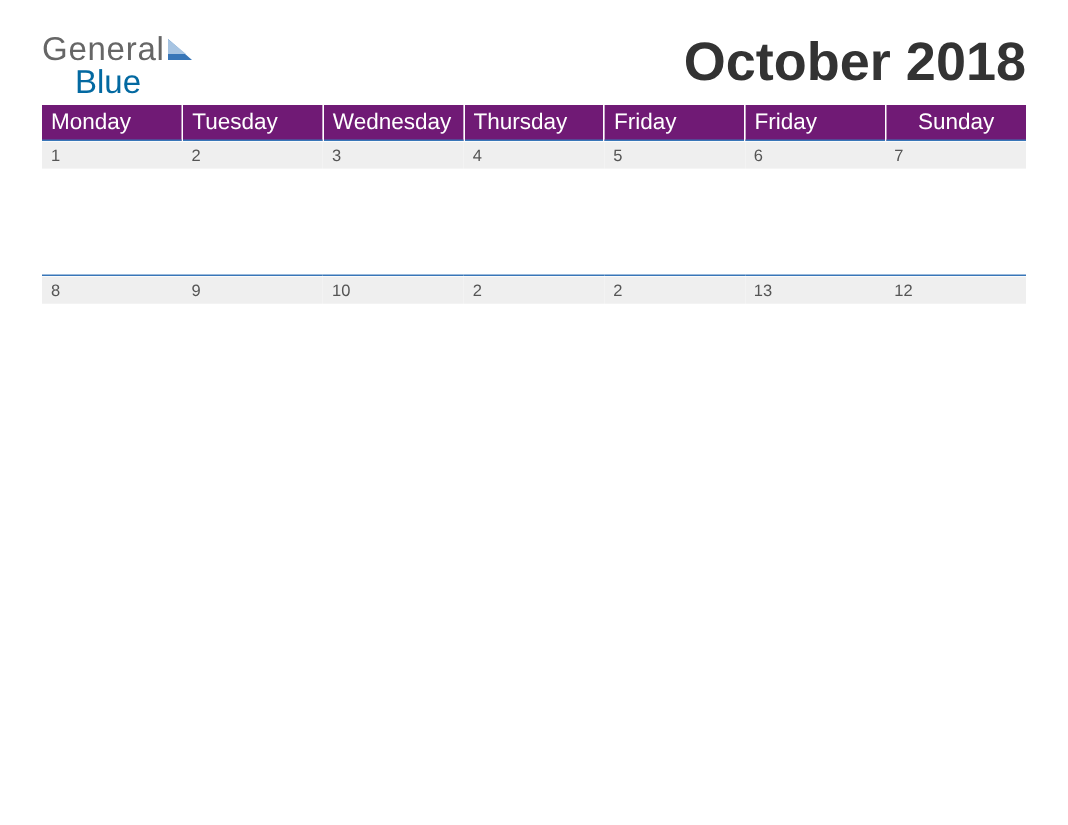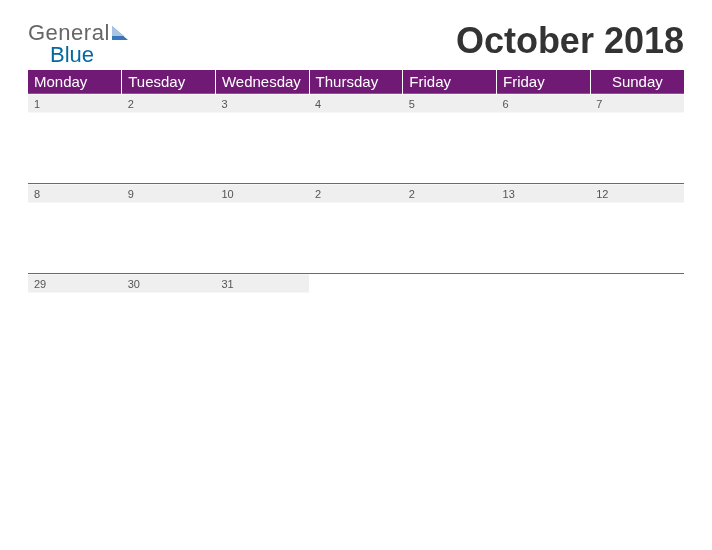--- a/index.html
+++ b/index.html
@@ -111,23 +111,14 @@
   </tr>
   <tr class="week-row">
     <td>8</td>
     <td>9</td>
     <td>10</td>
     <td>2</td>
     <td>2</td>
     <td>13</td>
     <td>12</td>
   </tr>
-  <tr class="week-row">
-    <td>29</td>
-    <td>30</td>
-    <td>31</td>
-    <td class="empty"></td>
-    <td class="empty"></td>
-    <td class="empty"></td>
-    <td class="empty"></td>
-  </tr>
 </tbody>
   </table>
 
 </body></html>

